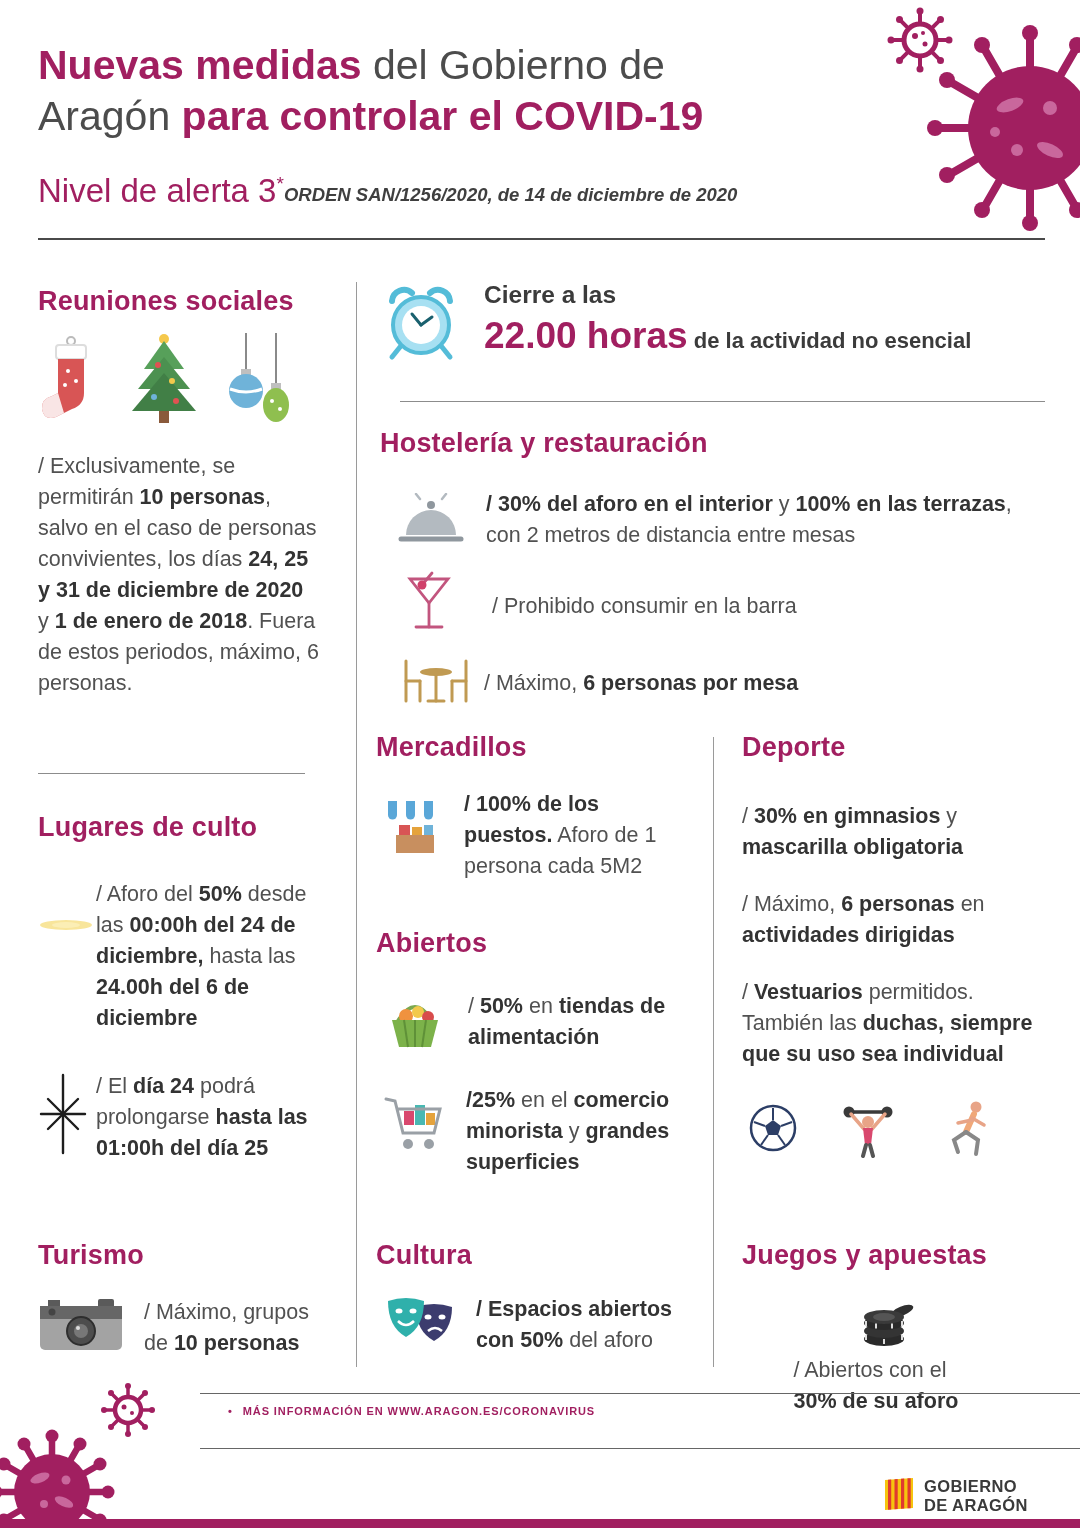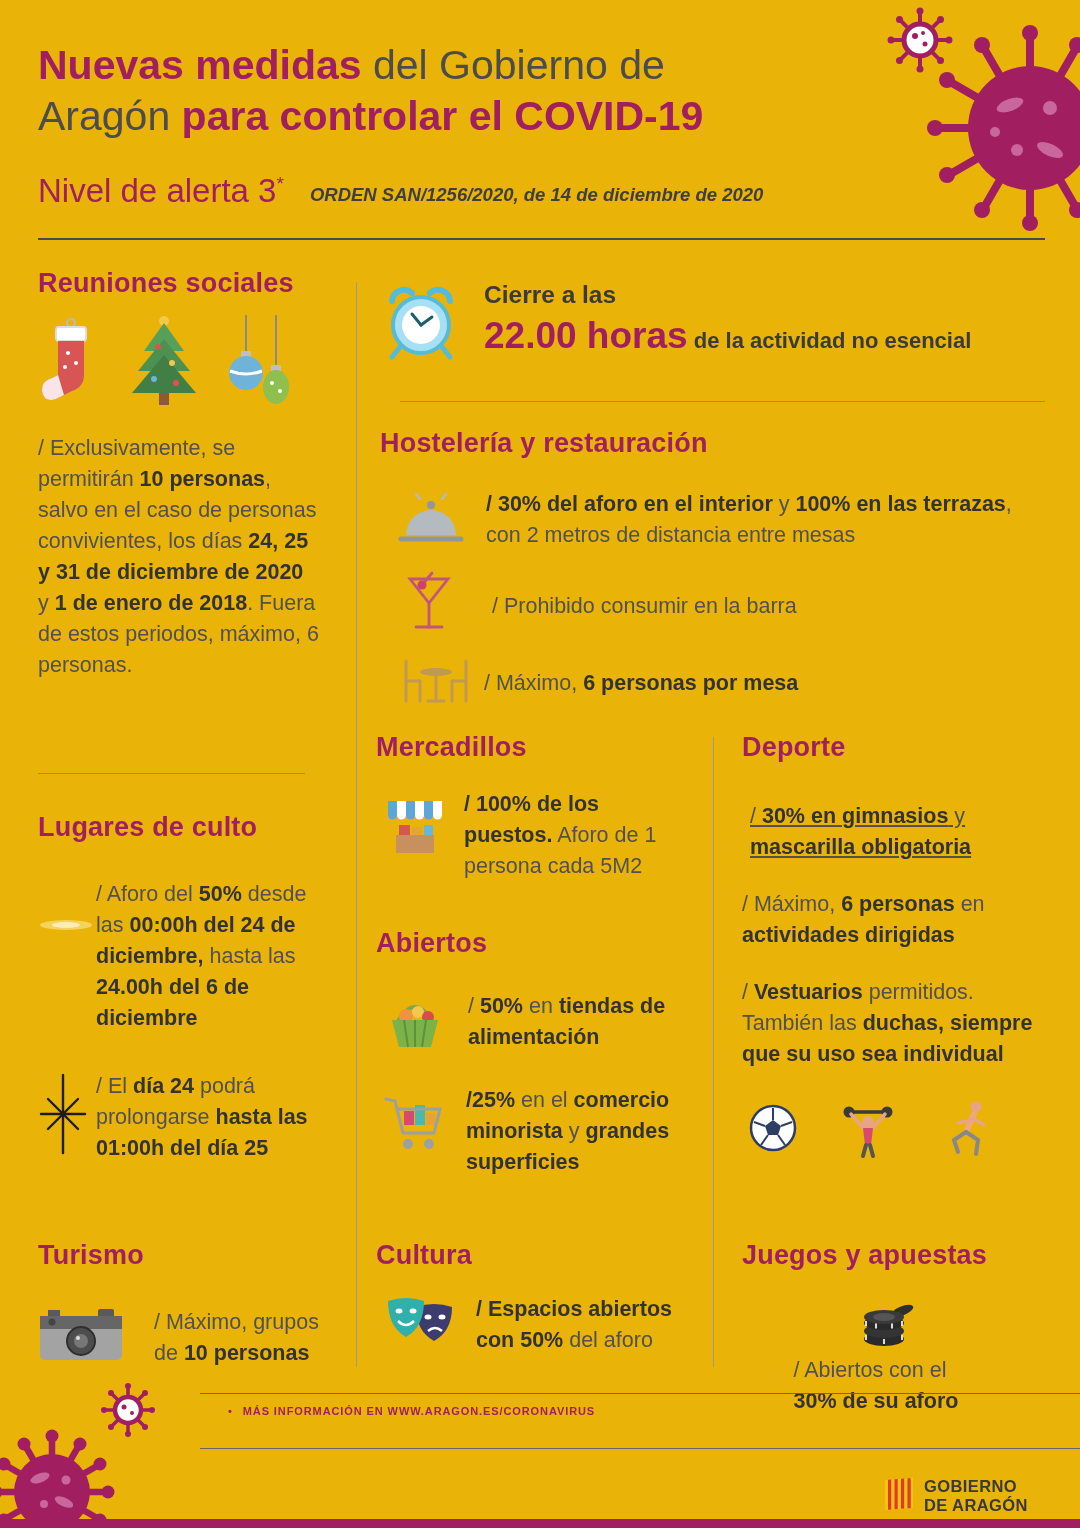--- a/index.html
+++ b/index.html
@@ -3,36 +3,36 @@
 <meta charset="utf-8">
 <style>
   :root{
     --accent:#a11f60;
     --text:#515151;
     --dark:#333333;
   }
   html,body{margin:0;padding:0;background:#e9e9e9;}
   .page{
     position:relative;width:1080px;height:1528px;margin:0 auto;
-    background:#eab308;overflow:hidden;
+    background:#ffffff;overflow:hidden;
     font-family:"Liberation Sans","DejaVu Sans",sans-serif;color:var(--text);
   }
   .abs{position:absolute;}
   .line{position:absolute;background:#8c8c8c;}
   .sec-title{font-size:27px;font-weight:800;color:var(--accent);letter-spacing:.2px;margin:0;}
   .txt{font-size:21.5px;line-height:1.44;}
   .txt b{color:var(--dark);font-weight:700;}
   .item{display:flex;align-items:flex-start;}
   .item.center{align-items:center;}
   .ic{flex:none;}
   .title-line{font-size:41px;line-height:1.24;font-weight:400;color:#4c4c4c;margin:0;}
   .title-line b{color:var(--accent);font-weight:800;}
   .alert{font-size:33px;color:var(--accent);font-weight:400;}
   .alert sup{font-size:19px;}
-  .order{font-size:18.5px;font-style:italic;font-weight:600;color:#3f3f3f;margin-left:26px;padding-bottom:4px;}
+  .order{font-size:18.5px;font-style:italic;font-weight:600;color:#3f3f3f;padding-bottom:4px;}
   .cierre-l1{font-size:24.5px;font-weight:700;color:#3b3b3b;}
   .cierre-big{font-size:37px;font-weight:700;color:var(--accent);}
   .cierre-rest{font-size:22px;font-weight:700;color:#3b3b3b;}
   .footer-txt{font-size:11px;letter-spacing:.9px;color:var(--accent);font-weight:600;}
   .footer-txt b{font-weight:800;}
   .logo-txt{font-size:16.5px;font-weight:800;color:#3a3a3a;line-height:1.15;letter-spacing:.4px;}
   .bottom-bar{position:absolute;left:0;bottom:0;width:100%;height:9px;background:var(--accent);}
 </style>
 </head>
 <body>
@@ -101,21 +101,21 @@
         <circle cx="172" cy="150" r="6"></circle>
           <circle cx="205" cy="108" r="7"></circle>
           <circle cx="150" cy="132" r="5"></circle>
       </g>
     </svg>
   </span>
 
   <div class="line" style="left:356px;top:282px;width:1px;height:1085px;background:#9a9a9a;"></div>
   <div class="line" style="left:713px;top:737px;width:1px;height:630px;background:#9a9a9a;"></div>
 
-  <div class="abs" style="left:38px;top:268px;width:285px;">
+  <div class="abs" style="left:38px;top:286px;width:285px;">
     <h2 class="sec-title">Reuniones sociales</h2>
     <div style="display:flex;gap:14px;margin-top:14px;align-items:flex-end;">
       <span>
         <svg width="66" height="92" viewBox="0 0 66 92">
           <circle cx="33" cy="6" r="4" fill="none" stroke="#bbb" stroke-width="2"></circle>
           <rect x="18" y="10" width="30" height="14" rx="3" fill="#fff" stroke="#ddd" stroke-width="2"></rect>
           <path d="M20 24 L46 24 L46 58 Q46 70 34 74 L18 82 Q6 86 4 74 Q3 64 14 61 L20 58 Z" fill="#d85555"></path>
           <path d="M20 58 L14 61 Q3 64 4 74 Q6 86 18 82 L26 78 Z" fill="#fff" opacity="0.85"></path>
           <circle cx="30" cy="36" r="2" fill="#fff"></circle>
             <circle cx="38" cy="46" r="2" fill="#fff"></circle>
@@ -188,21 +188,21 @@
           <rect x="10" y="4" width="12" height="8" fill="#5a5a5a"></rect>
           <rect x="60" y="3" width="16" height="9" rx="2" fill="#5a5a5a"></rect>
           <rect x="2" y="10" width="82" height="44" rx="5" fill="#a3a3a3"></rect>
           <rect x="2" y="10" width="82" height="13" fill="#666"></rect>
           <circle cx="43" cy="35" r="14" fill="#4d4d4d" stroke="#2e2e2e" stroke-width="2"></circle>
           <circle cx="43" cy="35" r="7" fill="#777"></circle>
           <circle cx="40" cy="32" r="2" fill="#ddd"></circle>
           <circle cx="14" cy="16" r="3.5" fill="#444"></circle>
         </svg>
       </span>
-      <p class="txt" style="margin:14px;width:182px;"><span>/ Máximo, grupos de </span><b>10 personas</b></p>
+      <p class="txt" style="margin:4px;width:182px;"><span>/ Máximo, grupos de </span><b>10 personas</b></p>
     </div>
   </div>
 
   <div class="abs item" style="left:382px;top:281px;width:663px;">
     <span class="ic" style="margin-right:24px;">
       <svg width="78" height="82" viewBox="0 0 78 82">
         <path d="M10 20 A12 12 0 0 1 30 12" fill="none" stroke="#54bcd8" stroke-width="6" stroke-linecap="round"></path>
         <path d="M48 12 A12 12 0 0 1 68 20" fill="none" stroke="#54bcd8" stroke-width="6" stroke-linecap="round"></path>
         <line x1="18" y1="66" x2="10" y2="76" stroke="#54bcd8" stroke-width="5" stroke-linecap="round"></line>
         <line x1="60" y1="66" x2="68" y2="76" stroke="#54bcd8" stroke-width="5" stroke-linecap="round"></line>
@@ -321,21 +321,21 @@
           <circle cx="26" cy="55" r="5" fill="#9aa0a6"></circle>
           <circle cx="47" cy="55" r="5" fill="#9aa0a6"></circle>
         </svg>
       </span>
       <p class="txt" style="margin:0;width:235px;"><b>/25%</b><span> en el </span><b>comercio minorista</b><span> y </span><b>grandes superficies</b></p>
     </div>
   </div>
 
   <div class="abs" style="left:742px;top:732px;width:303px;">
     <h2 class="sec-title">Deporte</h2>
-    <p class="txt" style="margin:38px 8px 0;text-decoration:underline;"><span>/ </span><b>30% en gimnasios</b><span> y </span><b>mascarilla obligatoria</b></p>
+    <p class="txt" style="margin:38px 0 0;"><span>/ </span><b>30% en gimnasios</b><span> y </span><b>mascarilla obligatoria</b></p>
     <p class="txt" style="margin:26px 0 0;"><span>/ Máximo, </span><b>6 personas</b><span> en </span><b>actividades dirigidas</b></p>
     <p class="txt" style="margin:26px 0 14px;"><span>/ </span><b>Vestuarios</b><span> permitidos. También las </span><b>duchas, siempre que su uso sea individual</b></p>
     <div style="display:flex;gap:40px;margin-top:28px;align-items:center;padding-left:6px;">
       <span>
         <svg width="50" height="50" viewBox="0 0 50 50">
           <circle cx="25" cy="25" r="22" fill="#fff" stroke="#2c3e66" stroke-width="2.5"></circle>
           <path d="M25 17 L33 23 L30 32 L20 32 L17 23 Z" fill="#2c3e66"></path>
           <g stroke="#2c3e66" stroke-width="2">
             <line x1="25" y1="17" x2="25" y2="5"></line>
               <line x1="33" y1="23" x2="44" y2="19"></line>

